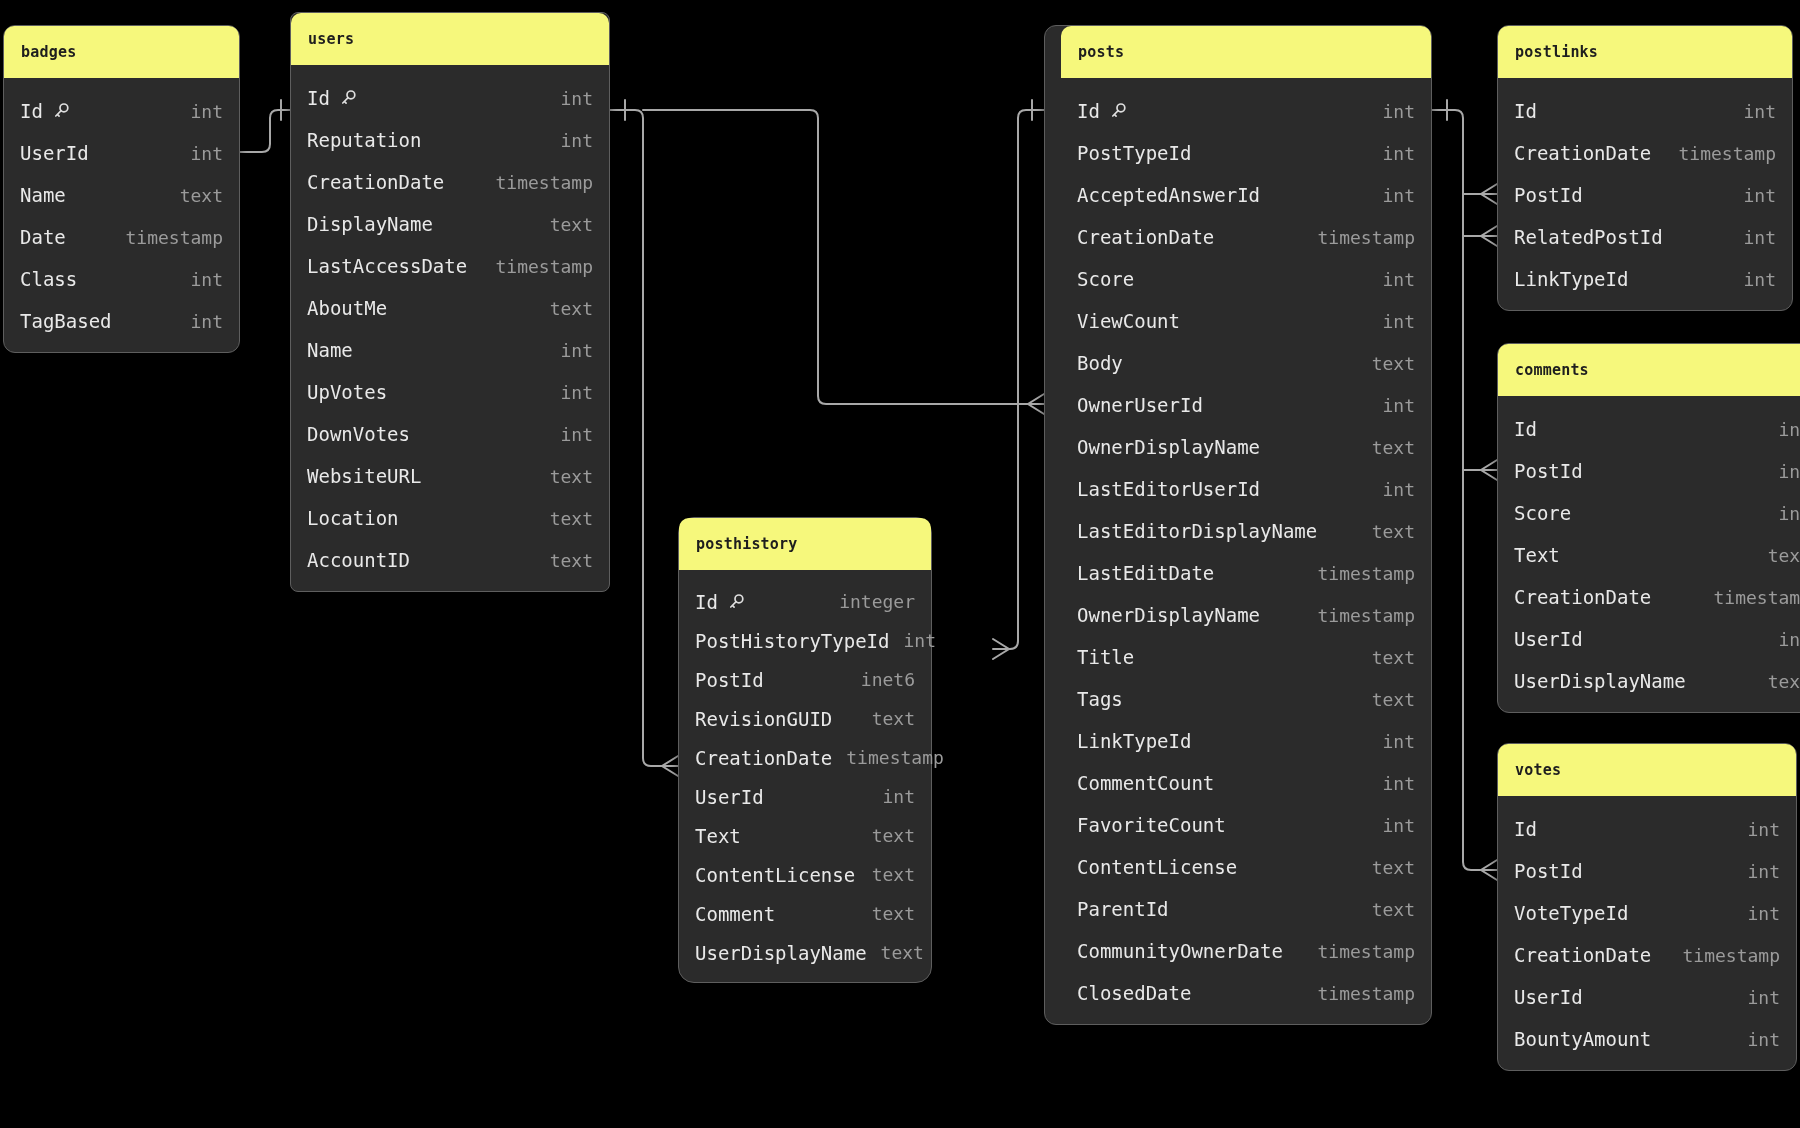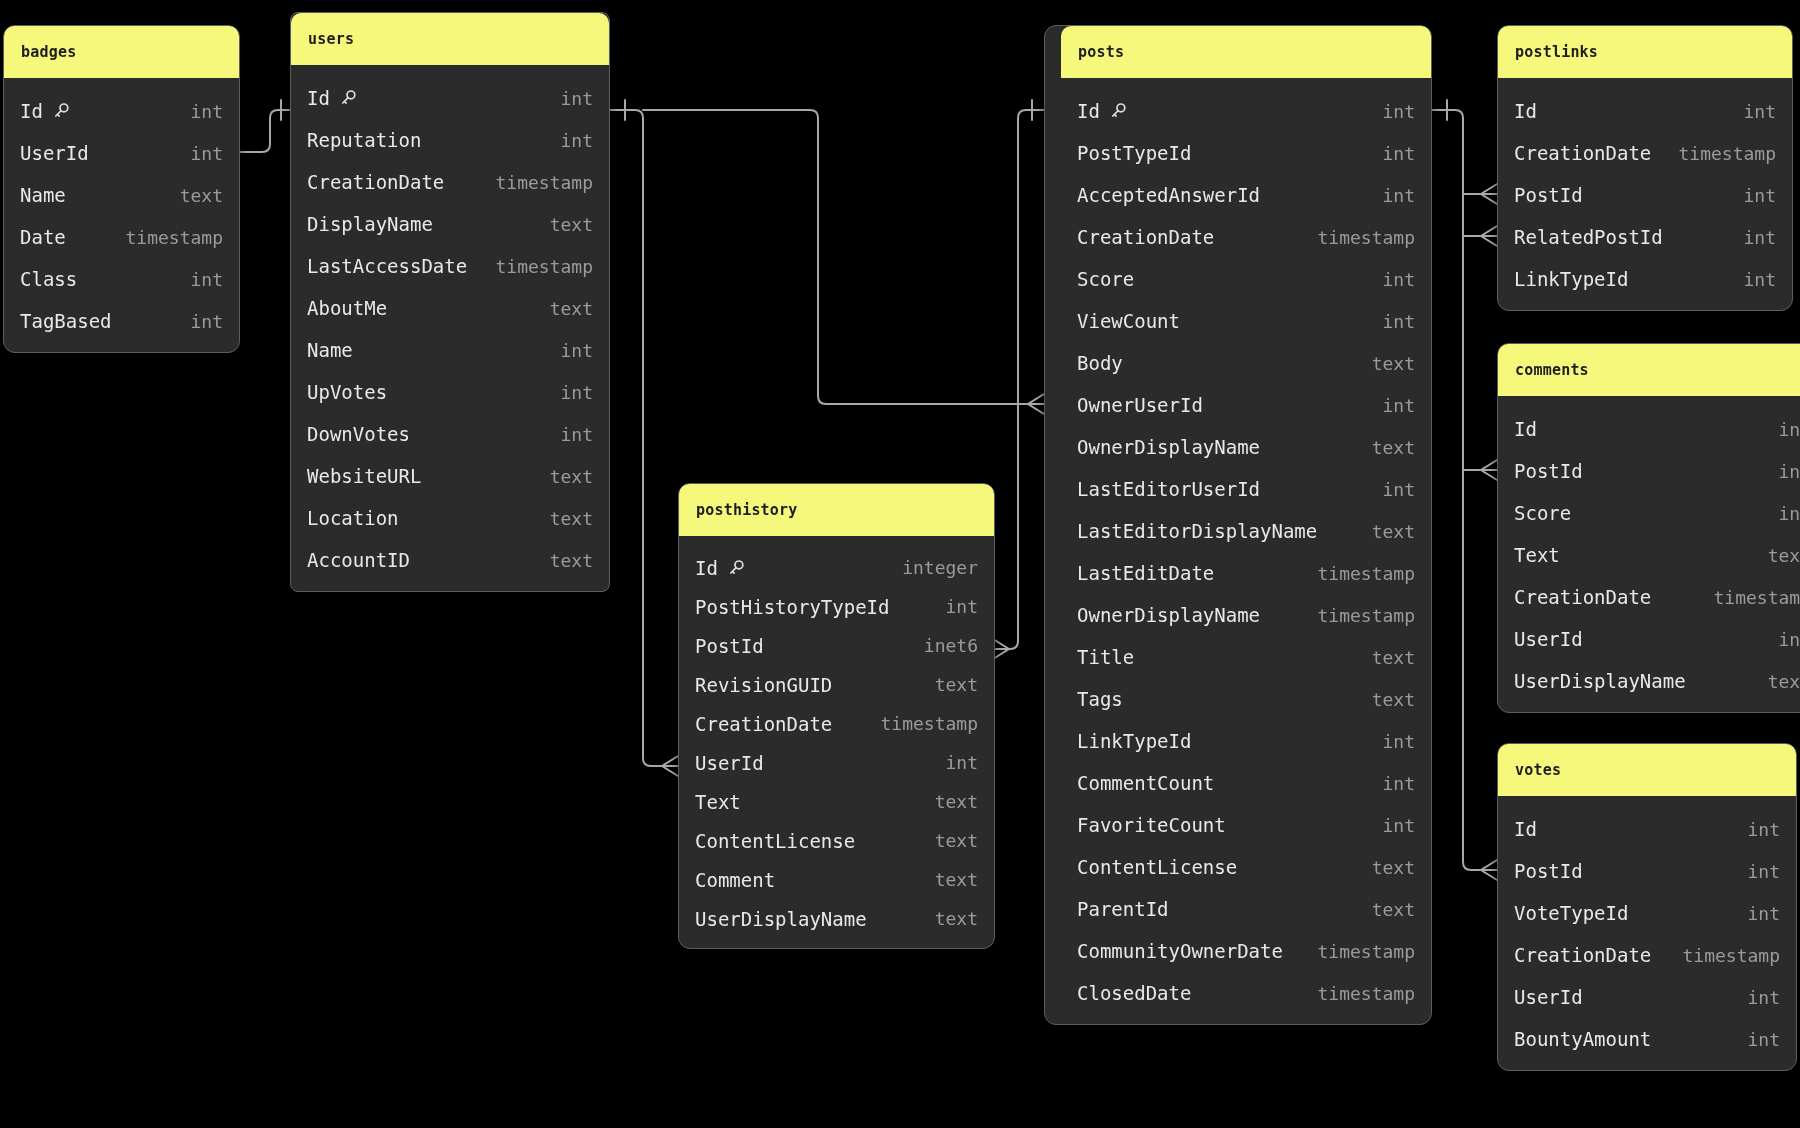--- a/index.html
+++ b/index.html
@@ -12,21 +12,21 @@
          border-radius:10px 10px 0 0;padding:0 17px;font-weight:bold;
          font-size:15px;color:#1e1e1e;letter-spacing:.2px;}
   .tbody{padding:12px 0 10px 0;}
   .row{height:var(--rowh,42px);display:flex;align-items:center;
        justify-content:space-between;padding:0 16px;}
   .fname{display:flex;align-items:center;gap:8px;font-size:19px;color:#e9e9e9;white-space:nowrap;}
   .ftype{font-size:18px;color:#9b9b9b;white-space:nowrap;margin-left:14px;}
   .keyicon{flex:0 0 auto;}
   .t-badges{left:3px;top:25px;width:237px;}
   .t-users{left:290px;top:12px;width:320px;border-radius:8px;}
-  .t-posthistory{left:678px;top:483px;width:317px;--rowh:39px;}
+  .t-posthistory{left:678px;top:517px;width:254px;border-radius:16px;--rowh:39px;}
   .t-posts{left:1044px;top:25px;width:388px;padding-left:16px;}
   .t-postlinks{left:1497px;top:25px;width:296px;}
   .t-comments{left:1497px;top:343px;width:331px;}
   .t-votes{left:1497px;top:743px;width:300px;text-align:right;}
 </style>
 </head>
 <body>
 
 <svg class="wires" width="1800" height="1128" viewBox="0 0 1800 1128" fill="none" stroke="#a8a8a8" stroke-width="2" stroke-linecap="round">
 

